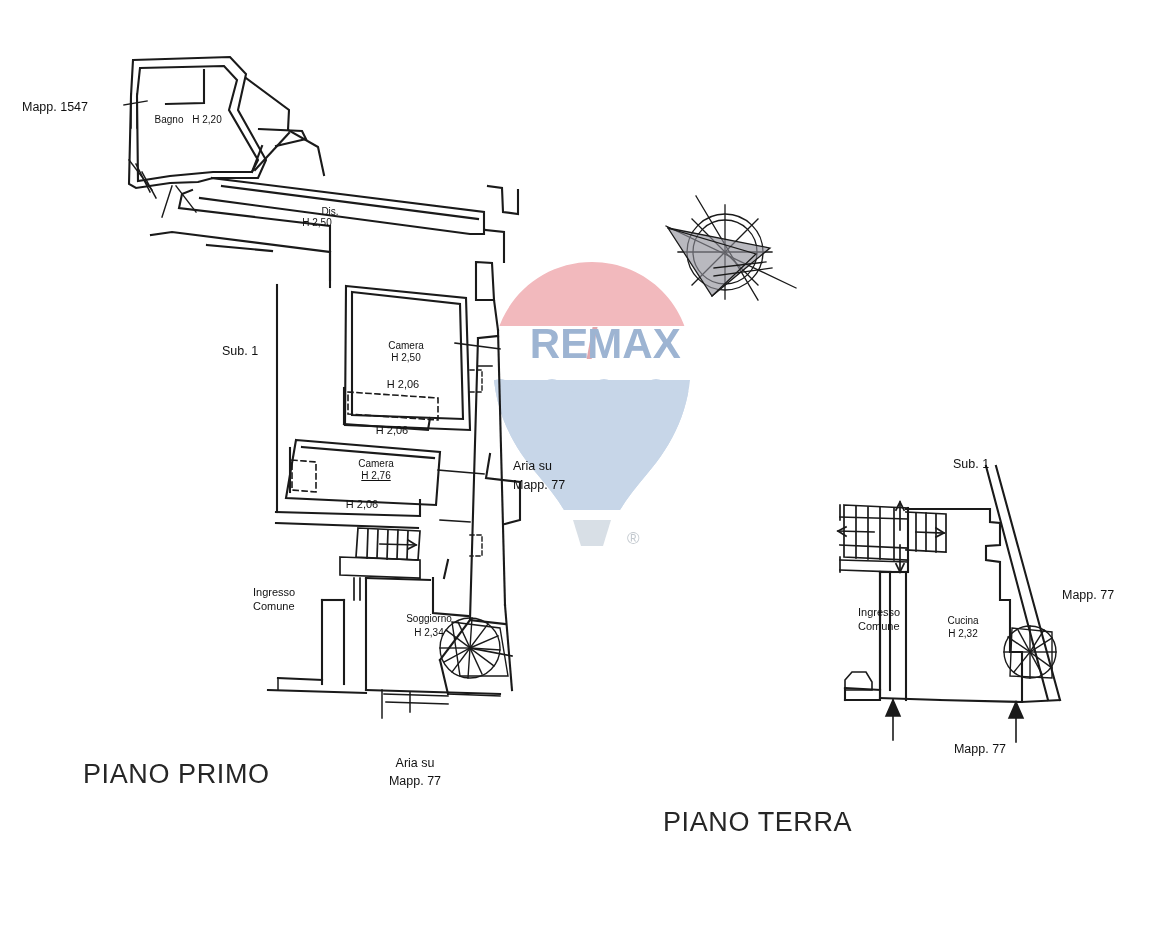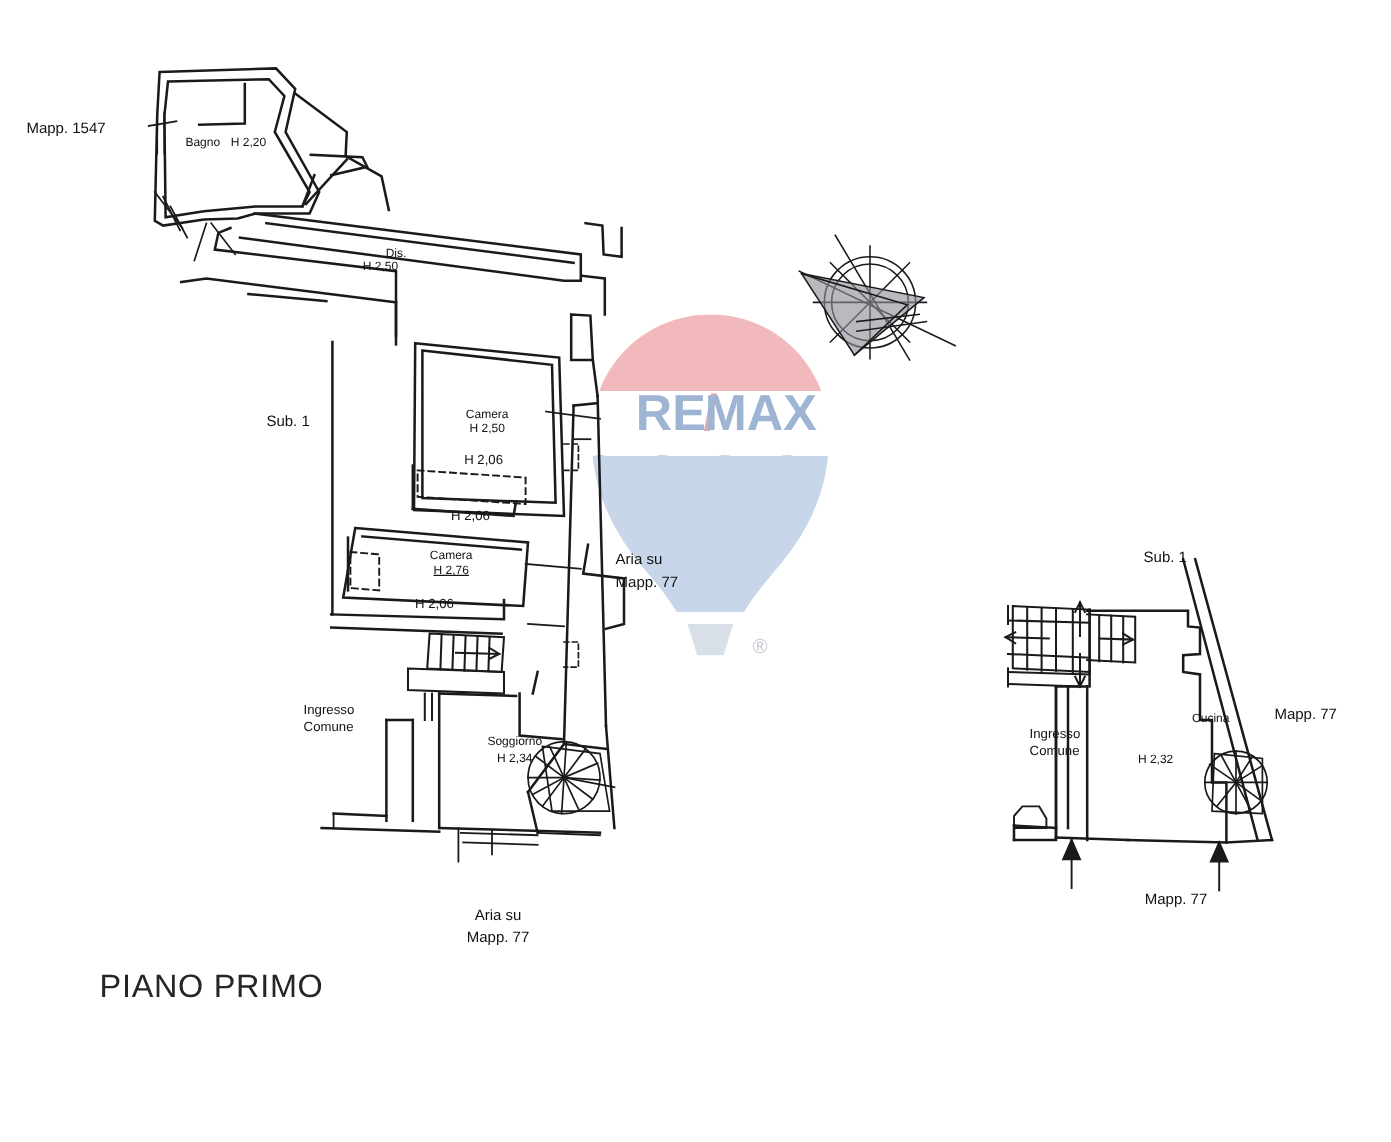--- a/index.html
+++ b/index.html
@@ -359,28 +359,29 @@
 
   <div class="lbl lbl-room ctr" style="left:429px; top:613px;">Soggiorno</div>
   <div class="lbl lbl-room ctr" style="left:429px; top:627px;">H 2,34</div>
 
   <div class="lbl lbl-mid2" style="left:513px; top:459px;">Aria su</div>
   <div class="lbl lbl-mid2" style="left:513px; top:478px;">Mapp. 77</div>
 
   <div class="lbl lbl-mid2 ctr" style="left:415px; top:756px;">Aria su</div>
   <div class="lbl lbl-mid2 ctr" style="left:415px; top:774px;">Mapp. 77</div>
 
-  <div class="lbl lbl-title" style="left:83px; top:806px;">PIANO PRIMO</div>
+  <div class="lbl lbl-title" style="left:83px; top:758px;">PIANO PRIMO</div>
 
   <div class="lbl lbl-mid2" style="left:953px; top:457px;">Sub. 1</div>
 
   <div class="lbl lbl-small" style="left:858px; top:606px;">Ingresso</div>
   <div class="lbl lbl-small" style="left:858px; top:620px;">Comune</div>
 
-  <div class="lbl lbl-room ctr" style="left:963px; top:594px;margin-left:46px;">Cucina</div>
+  <div class="lbl lbl-room ctr" style="left:963px; top:615px;">Cucina</div>
   <div class="lbl lbl-room ctr" style="left:963px; top:628px;text-align:center;">H 2,32</div>
 
   <div class="lbl lbl-mid2" style="left:1062px; top:588px;">Mapp. 77</div>
 
   <div class="lbl lbl-mid2 ctr" style="left:980px; top:742px;">Mapp. 77</div>
 
+  <div class="lbl lbl-title" style="left:663px; top:806px;">PIANO TERRA</div>
 
 </div>
 
 </body></html>

